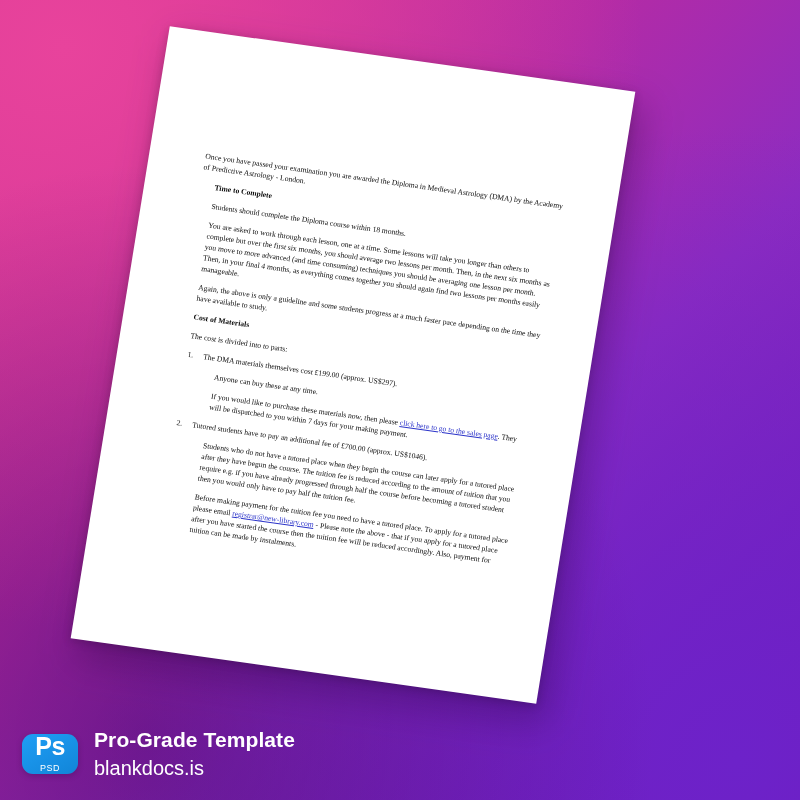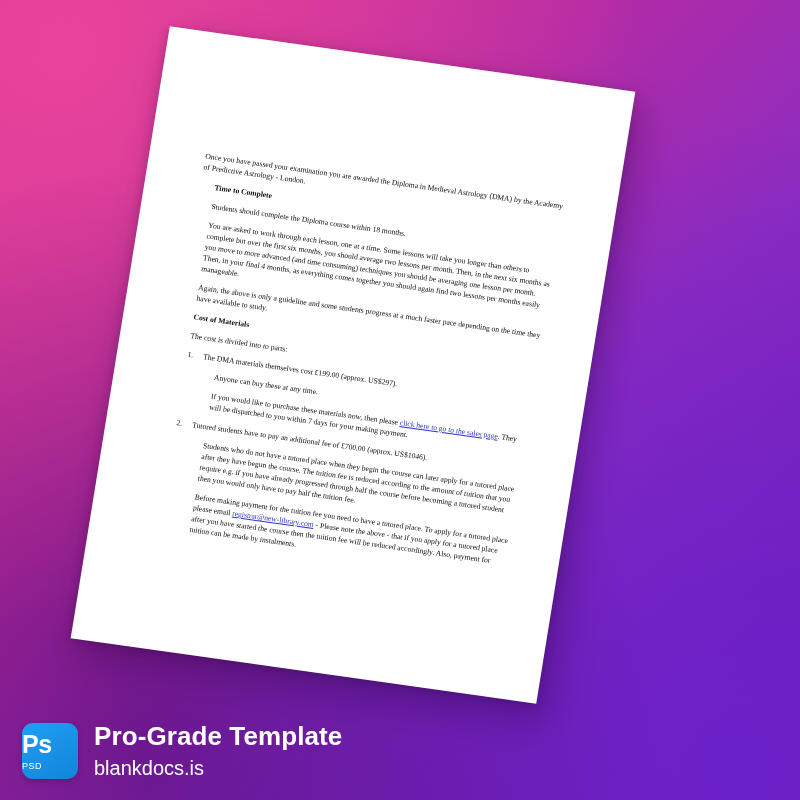--- a/index.html
+++ b/index.html
@@ -108,48 +108,48 @@
   #brand {
     position: absolute;
     left: 22px;
     bottom: 20px;
     display: flex;
     align-items: center;
     gap: 16px;
   }
   #ps-badge {
     width: 56px;
-    height: 56px;
+    height: 40px;
     border-radius: 11px;
     background: #1c9bf0;
     background: linear-gradient(150deg, #1f9ef5 0%, #1185d8 100%);
     display: flex;
     flex-direction: column;
-    align-items: flex-start;
+    align-items: center;
     justify-content: center;
     color: #ffffff;
     box-shadow: 0 2px 6px rgba(0,0,0,0.18);
   }
   #ps-badge .ps-main {
     font-size: 25px;
     font-weight: bold;
     line-height: 1;
     letter-spacing: -0.5px;
   }
   #ps-badge .ps-sub {
     font-size: 9px;
     font-weight: normal;
     margin-top: 4px;
     letter-spacing: 0.5px;
   }
   #brand-text {
     color: #ffffff;
   }
   #brand-title {
-    font-size: 26px;
+    font-size: 21px;
     font-weight: bold;
     letter-spacing: 0.1px;
     line-height: 1.15;
   }
   #brand-site {
     font-size: 20px;
     font-weight: normal;
     margin-top: 5px;
     line-height: 1.15;
   }

